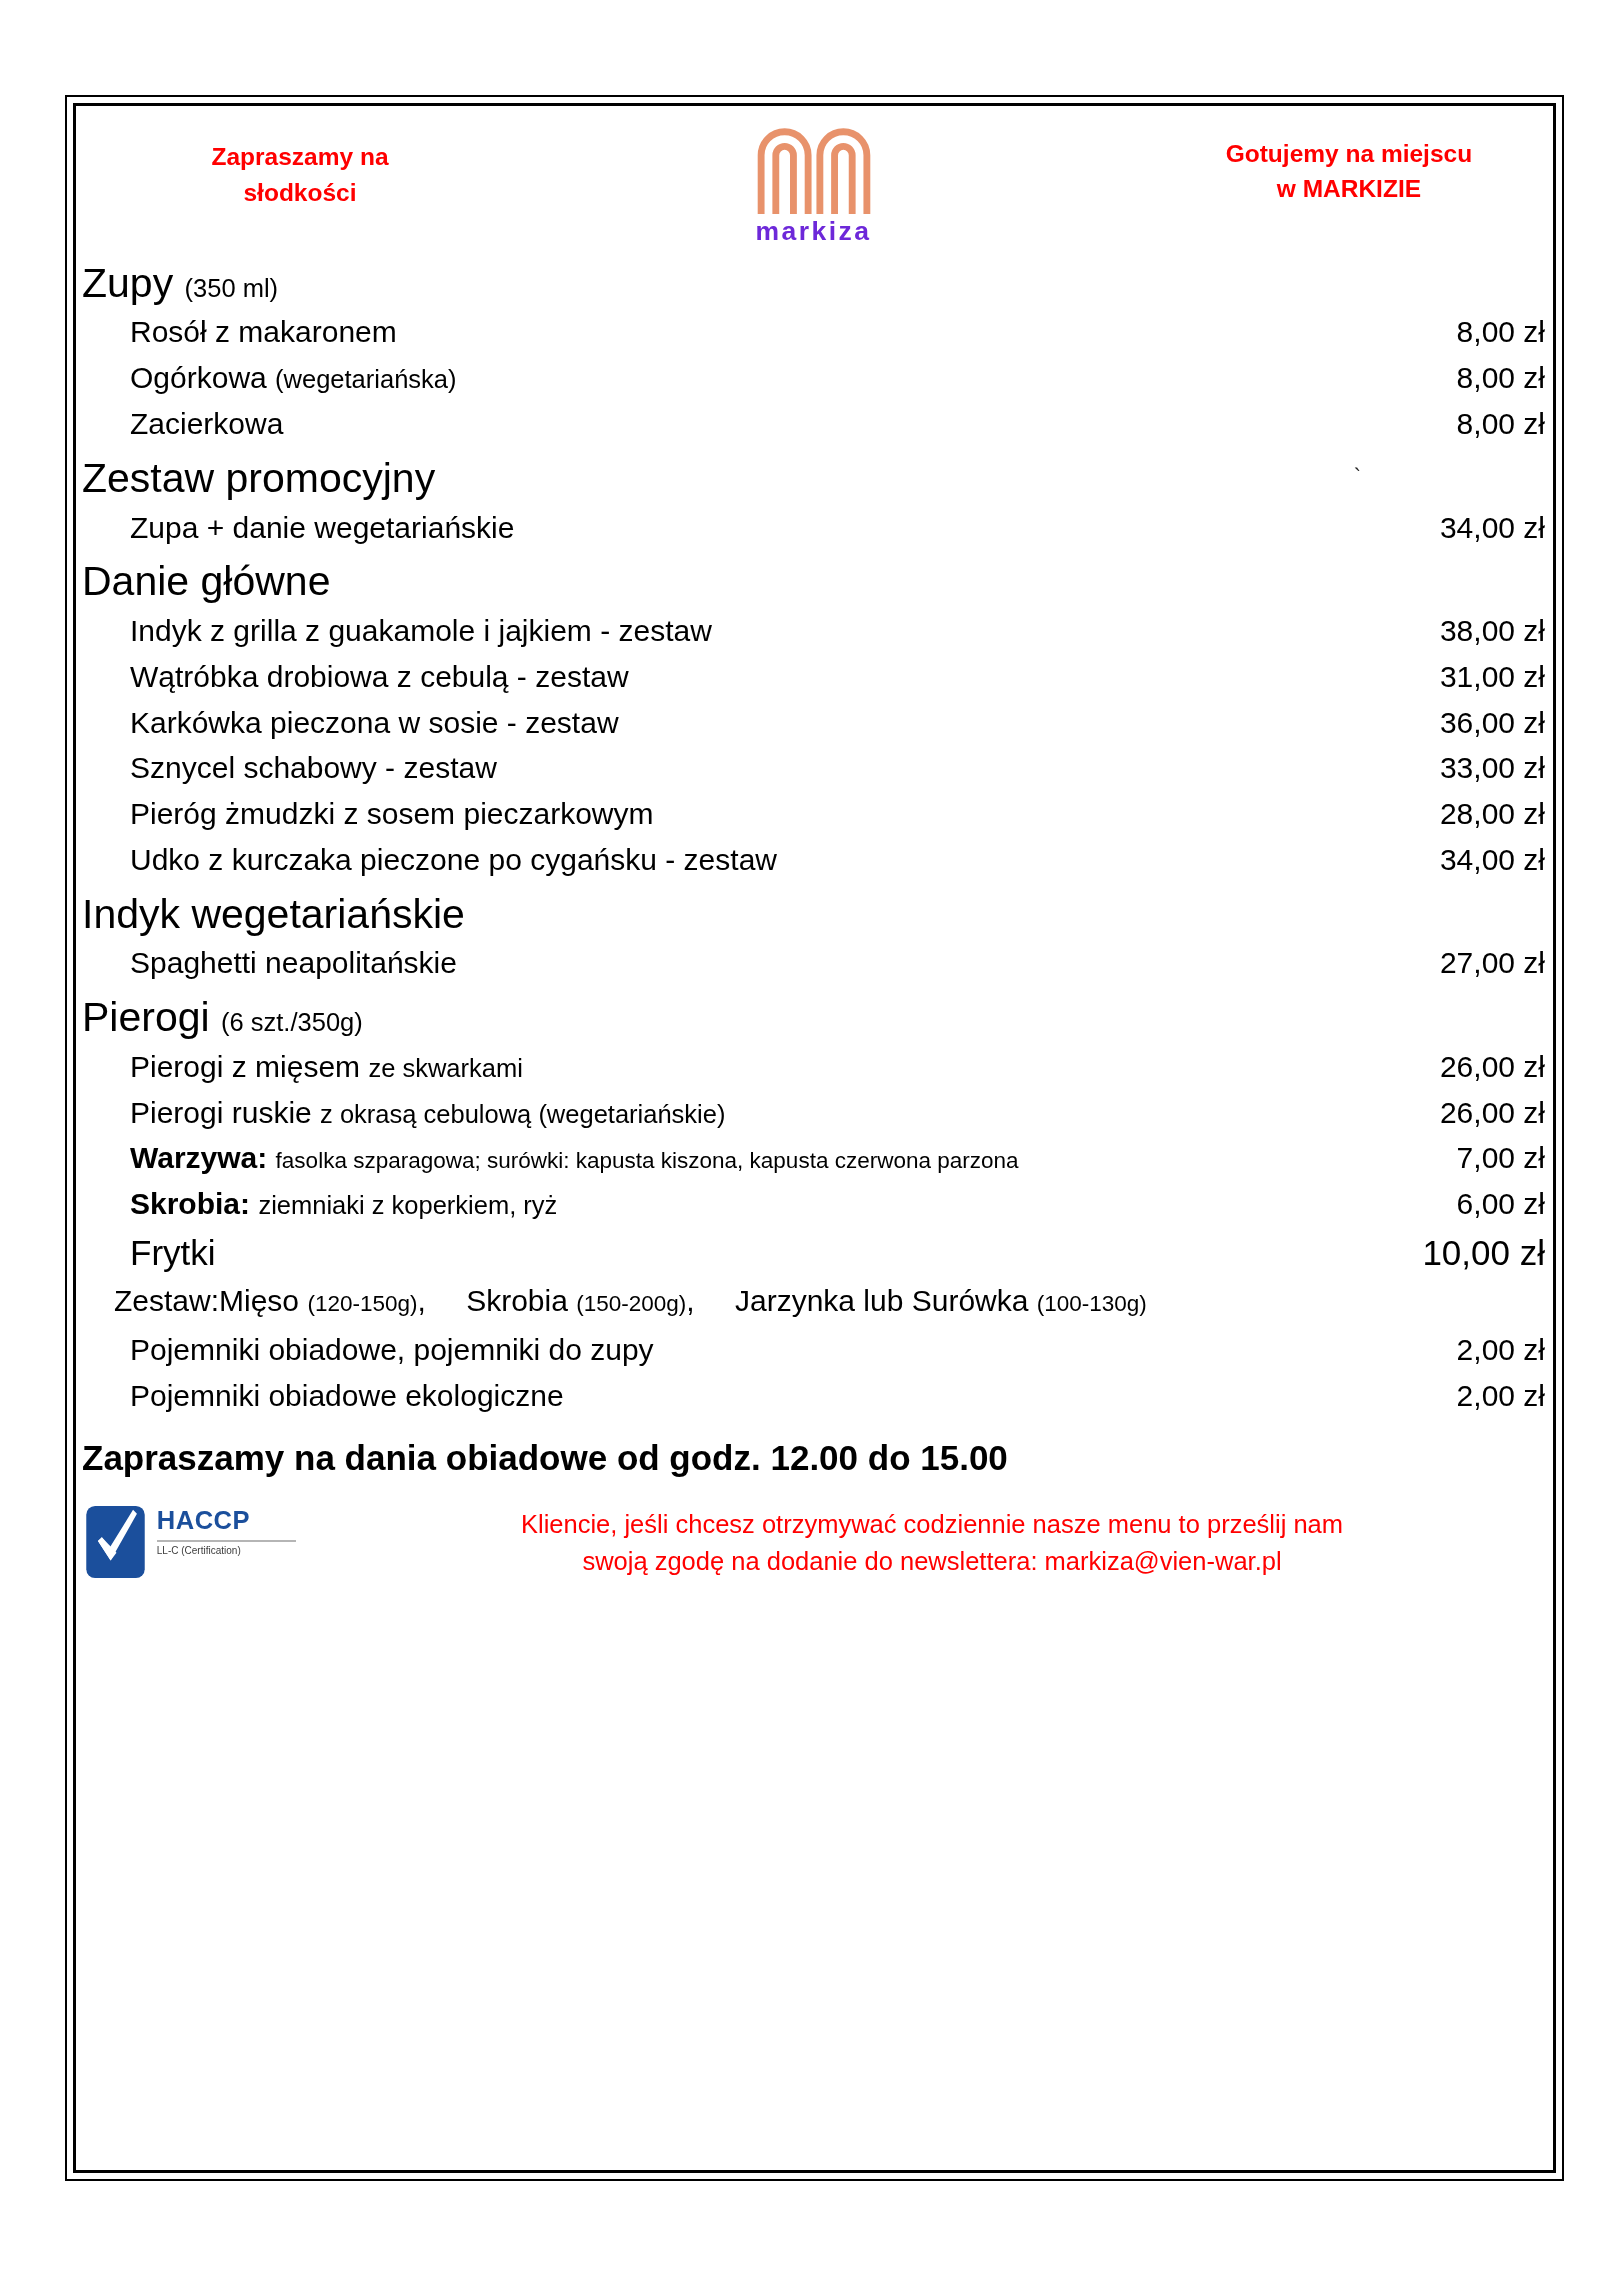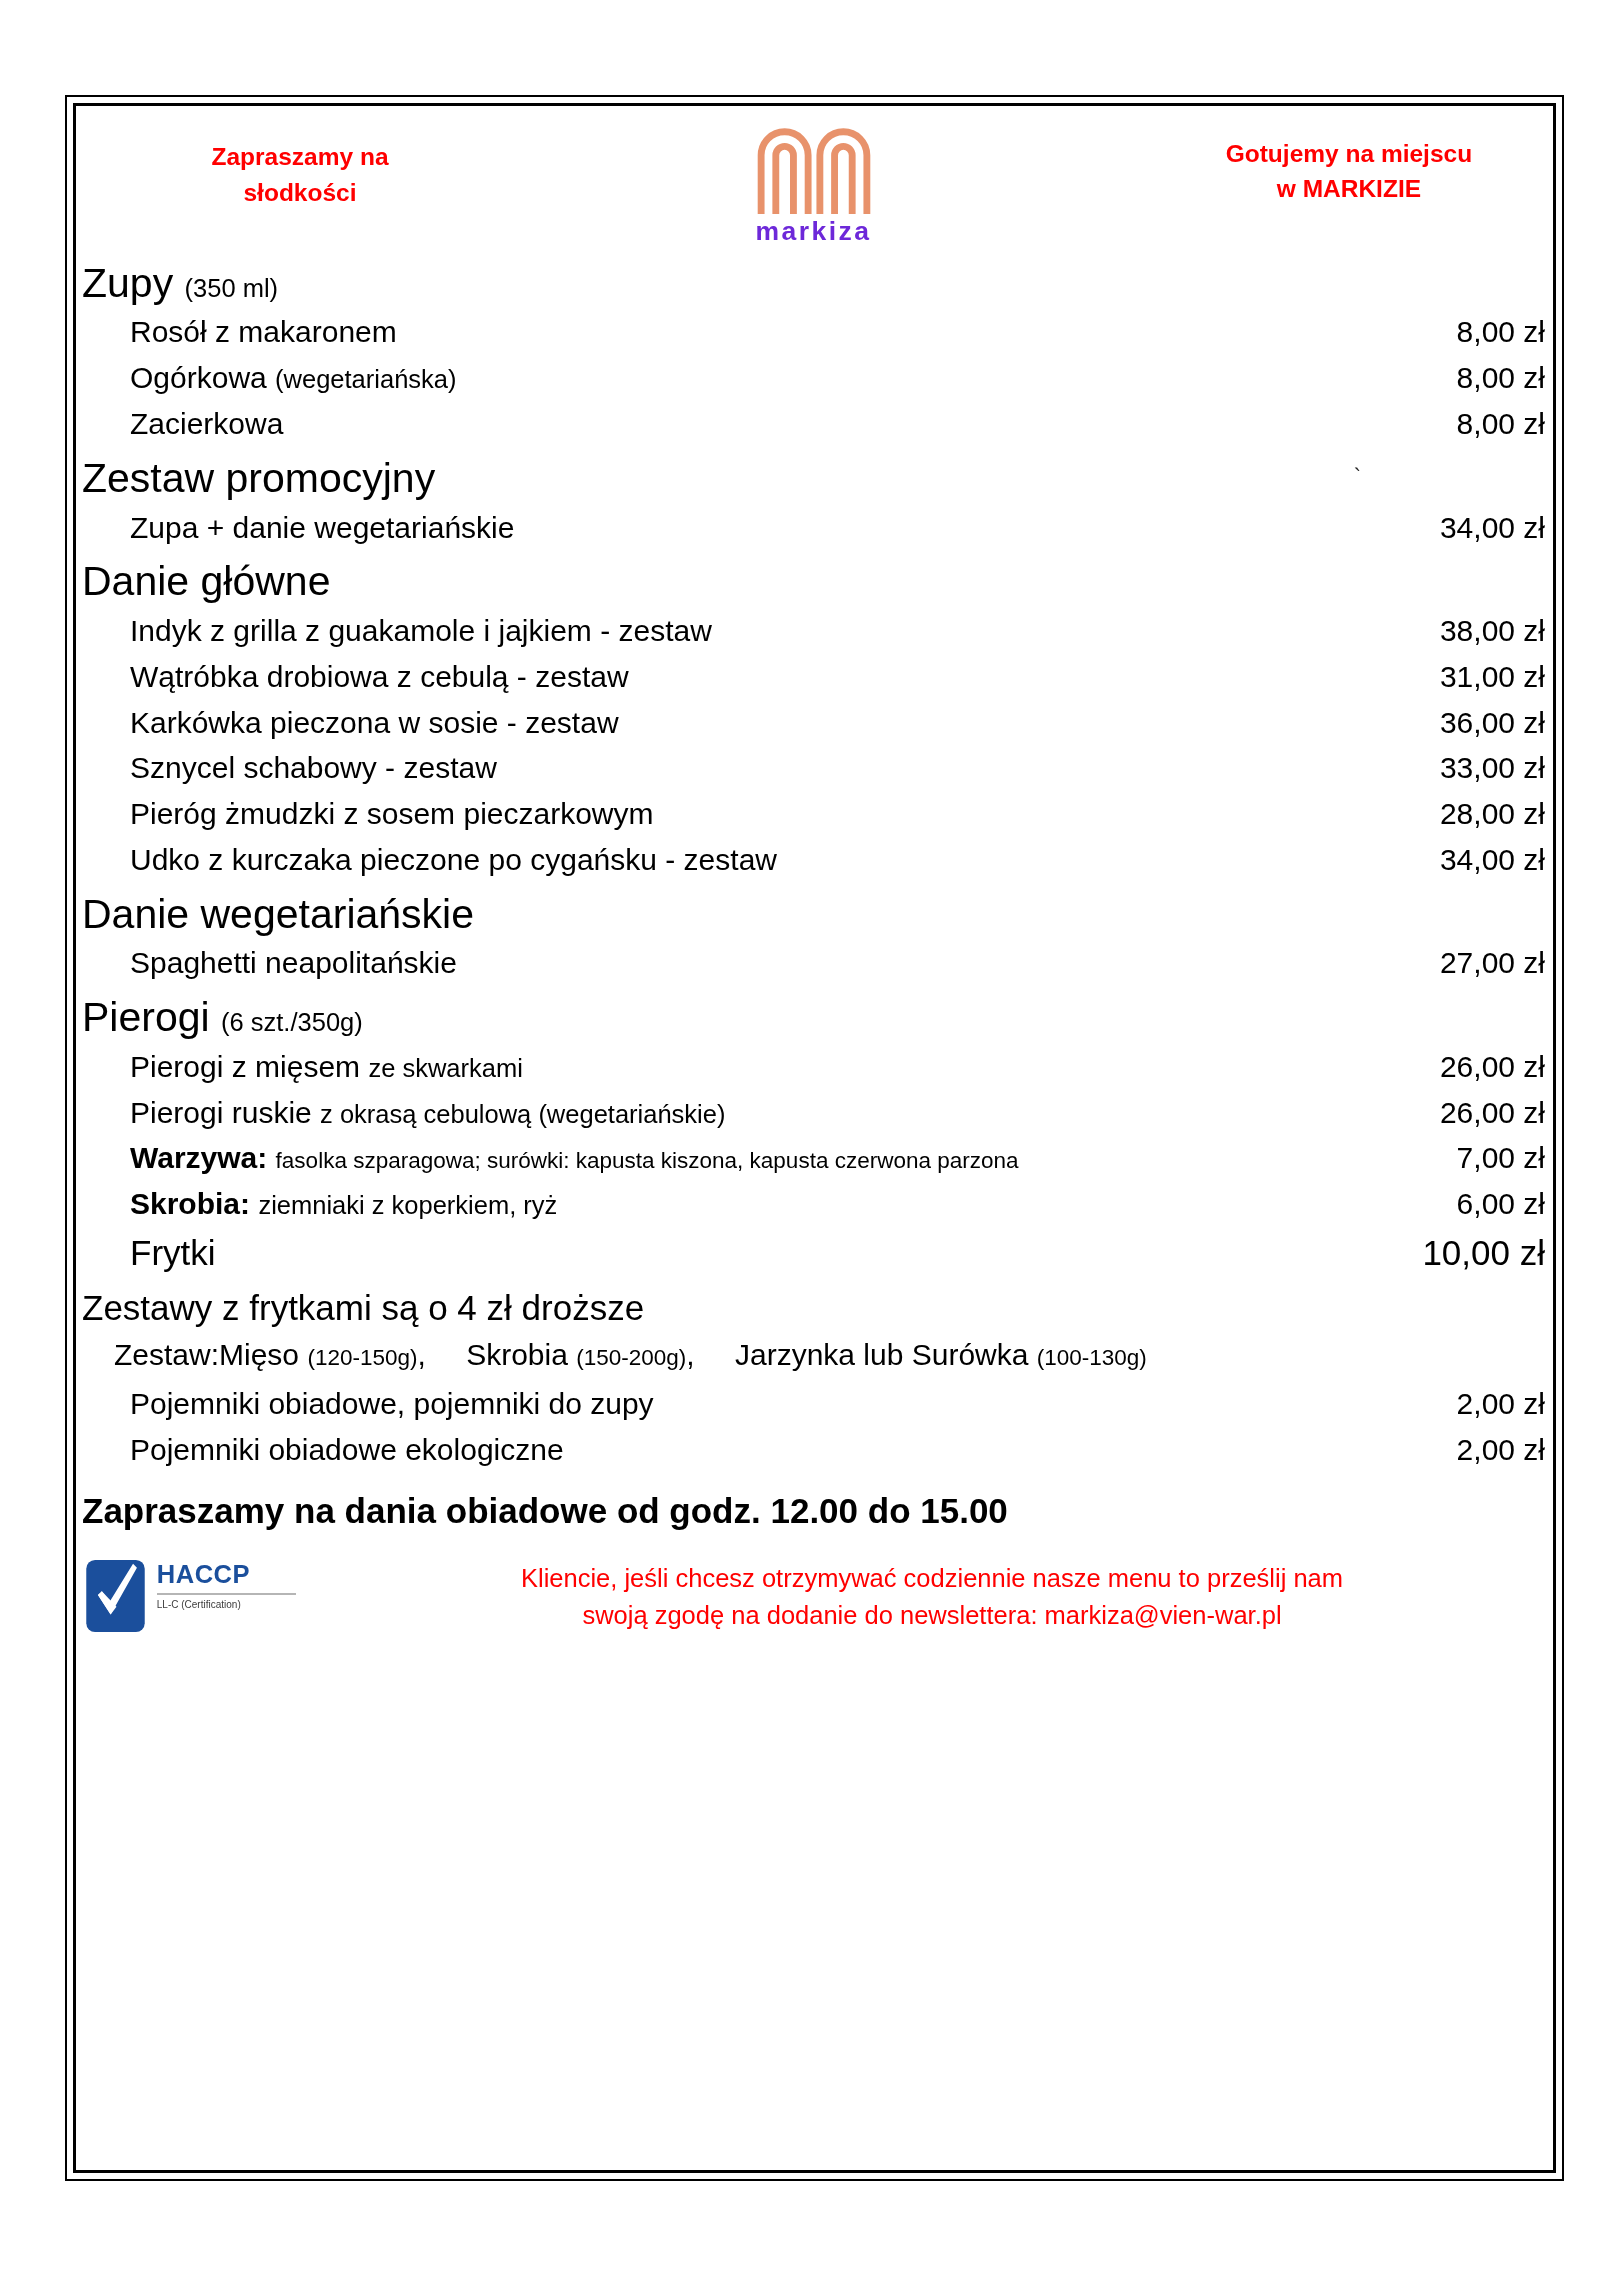--- a/index.html
+++ b/index.html
@@ -298,21 +298,21 @@
         <span class="price">28,00 zł</span>
       </div>
       <div class="row">
         <span class="name">Udko z kurczaka pieczone po cygańsku - zestaw</span>
         <span class="price">34,00 zł</span>
       </div>
     </div>
 
     <div>
       <div class="section-head">
-        <span>Danie wegetariańskie</span>
+        <span>Indyk wegetariańskie</span>
       </div>
       <div class="row">
         <span class="name">Spaghetti neapolitańskie</span>
         <span class="price">27,00 zł</span>
       </div>
     </div>
 
     <div>
       <div class="section-head">
         <span>Pierogi</span>
@@ -336,21 +336,20 @@
     <div class="row">
       <span class="name"><span class="lead">Skrobia:</span> <span class="sub">ziemniaki z koperkiem, ryż</span></span>
       <span class="price">6,00 zł</span>
     </div>
 
     <div class="row" style="font-size:35px;">
       <span class="name">Frytki</span>
       <span class="price">10,00 zł</span>
     </div>
 
-    <div class="note-big">Zestawy z frytkami są o 4 zł droższe</div>
 
     <div class="note-mid">
       <span class="mid">Zestaw:Mięso</span>
       <span class="tiny">(120-150g)</span><span>, </span><span class="mid">Skrobia</span>
       <span class="tiny">(150-200g)</span><span>, </span><span class="mid">Jarzynka lub Surówka</span>
       <span class="tiny">(100-130g)</span>
     </div>
 
     <div class="row">
       <span class="name">Pojemniki obiadowe, pojemniki do zupy</span>

